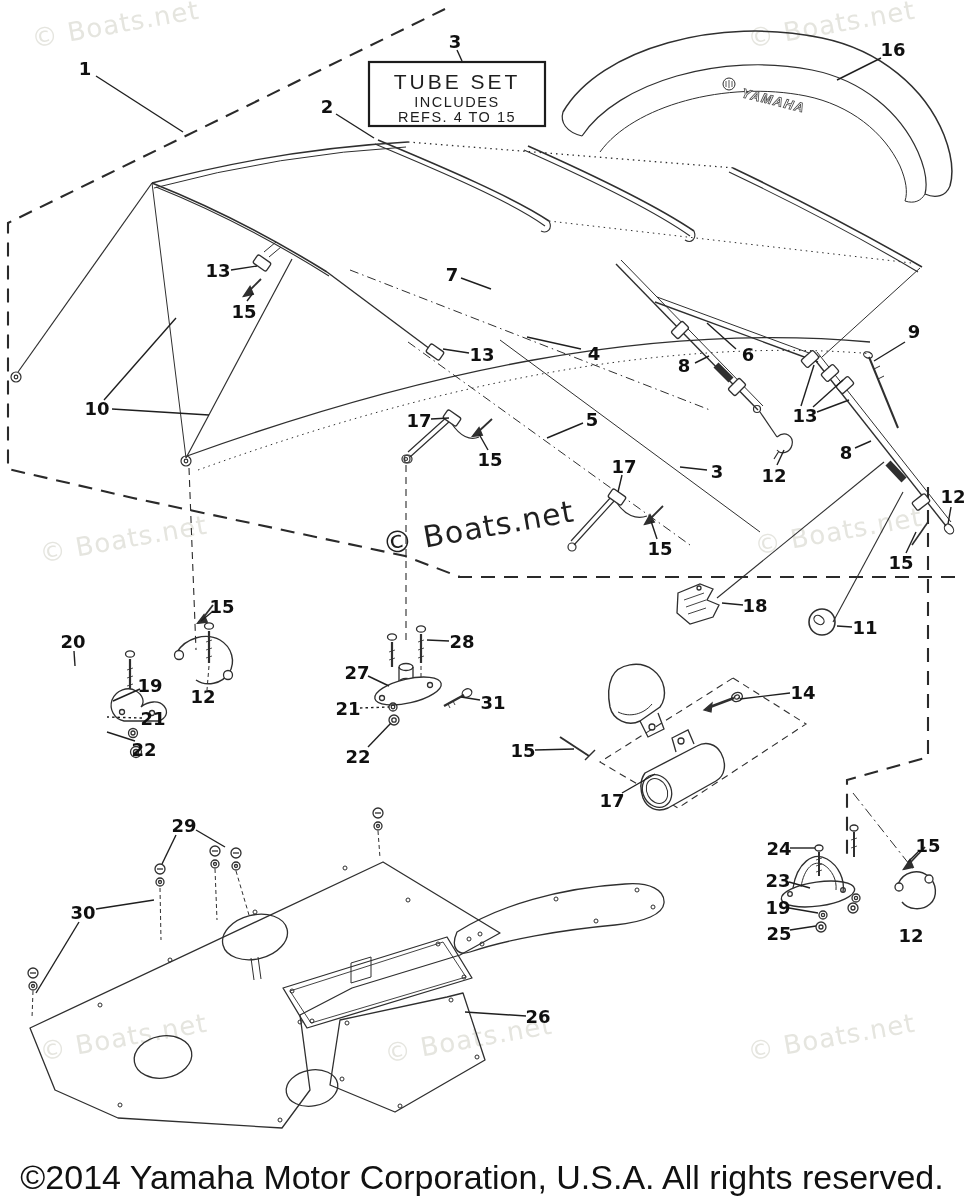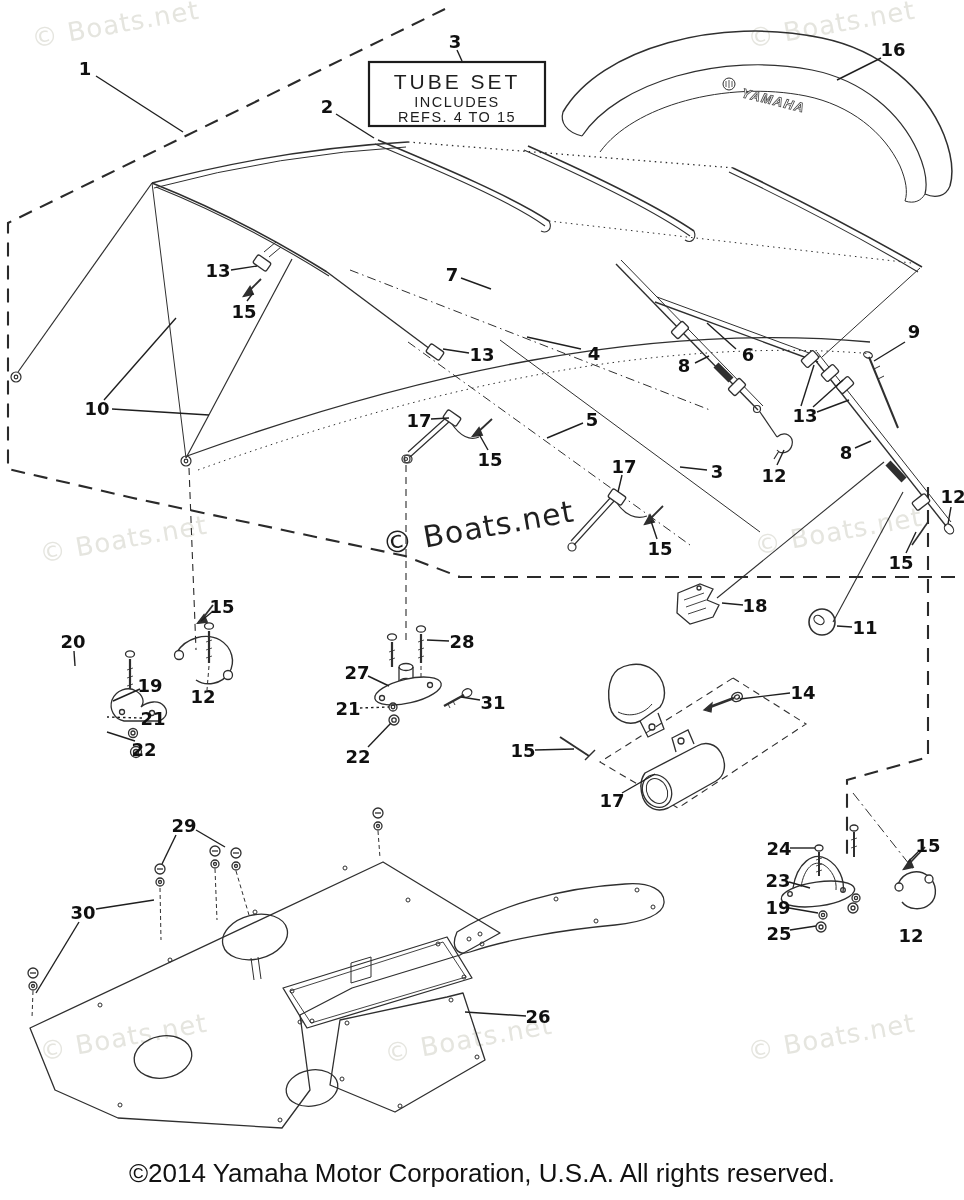--- a/index.html
+++ b/index.html
@@ -1,20 +1,20 @@
 <!DOCTYPE html>
 <html><head>
 <meta charset="utf-8">
 <style>
   html,body{margin:0;padding:0;background:#fff;}
   .page{position:relative;width:964px;height:1200px;background:#ffffff;overflow:hidden;
         font-family:"Liberation Sans",sans-serif;}
   .page svg{position:absolute;top:0;left:0;}
   .copyright{position:absolute;top:1158px;left:0;width:100%;text-align:center;
-             font-family:"Liberation Sans",sans-serif;font-size:26px;color:#111;letter-spacing:0px;}
+             font-family:"Liberation Sans",sans-serif;font-size:34px;color:#111;letter-spacing:0px;}
   
   text.callout{font-family:"DejaVu Sans",sans-serif;font-weight:bold;font-size:18px;fill:#101010;}
   text.wm{font-family:"DejaVu Sans",sans-serif;font-weight:normal;letter-spacing:1px;}
   text.boxtitle{font-family:"Liberation Sans",sans-serif;font-size:21px;letter-spacing:3px;fill:#1e1e1e;}
   text.boxline{font-family:"Liberation Sans",sans-serif;font-size:14.5px;letter-spacing:1.5px;fill:#1e1e1e;}
   text.brand{font-family:"Liberation Sans",sans-serif;font-size:13px;font-weight:bold;font-style:italic;
              letter-spacing:1.5px;fill:#ffffff;stroke:#4a4a4a;stroke-width:0.8px;}
   line.leader{stroke:#1f1f1f;stroke-width:1.4;}
   line.leader.dotted{stroke-dasharray:2.5,3;}
 </style>

